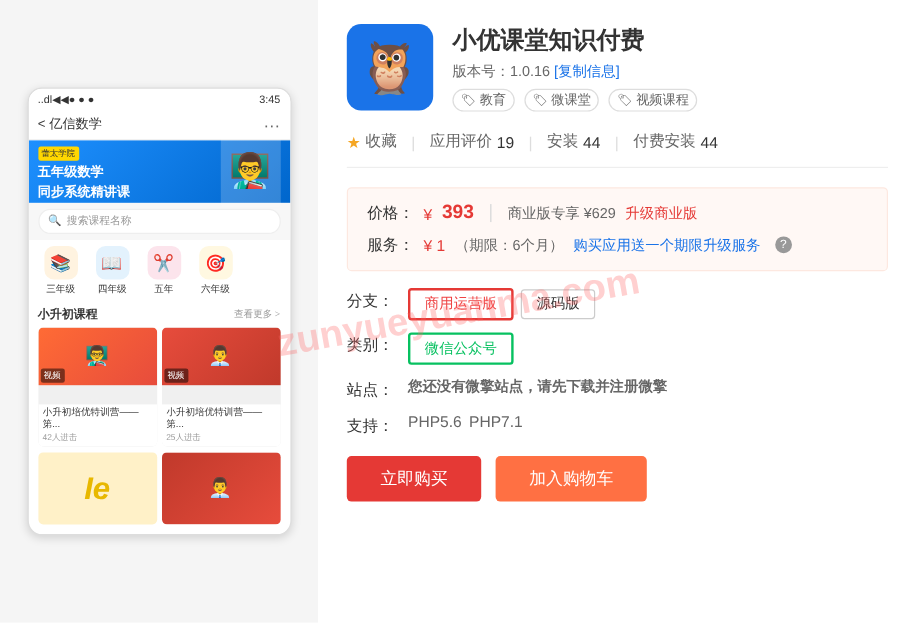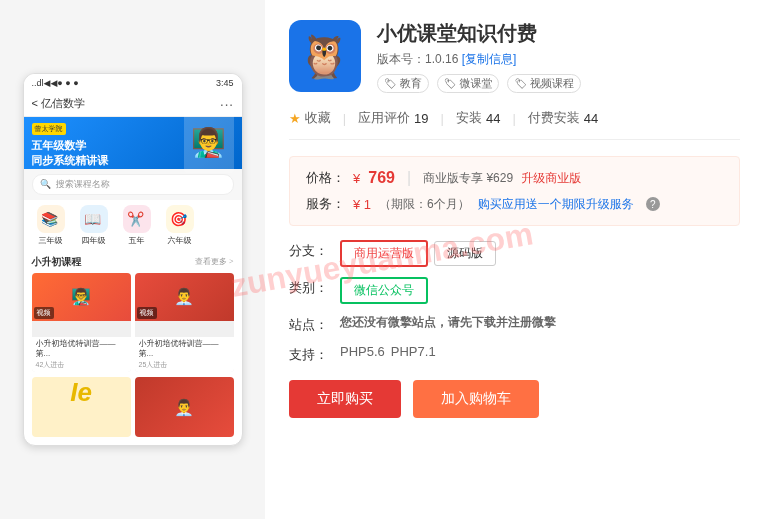--- a/index.html
+++ b/index.html
@@ -221,20 +221,21 @@
       grid-template-columns: 1fr 1fr;
       gap: 4px;
       padding: 0 8px 8px;
     }
 
     .bottom-item-logo {
       background: #fff1c8;
       border-radius: 4px;
       height: 60px;
       display: flex;
+      align-items: center;
       justify-content: center;
     }
 
     .logo-tc {
       font-size: 26px;
       font-weight: 900;
       color: #e8b800;
       font-style: italic;
     }
 
@@ -716,21 +717,21 @@
       <span class="stat-value">44</span>
       <span class="stat-divider">|</span>
       <span class="stat-label">付费安装</span>
       <span class="stat-value">44</span>
     </div>
 
     <div class="price-section">
       <div class="price-row">
         <span class="price-label">价格：</span>
         <span class="price-yuan">¥</span>
-        <span class="price-main">769</span>
+        <span class="price-main">393</span>
         <span class="price-separator">|</span>
         <span class="price-biz">商业版专享 ¥629</span>
         <a href="#" class="price-upgrade-link">升级商业版</a>
       </div>
       <div class="price-row">
         <span class="price-label">服务：</span>
         <span class="service-price">¥ 1</span>
         <span class="service-period">（期限：6个月）</span>
         <span class="service-promo">
           <a href="#">购买应用送一个期限升级服务</a>

